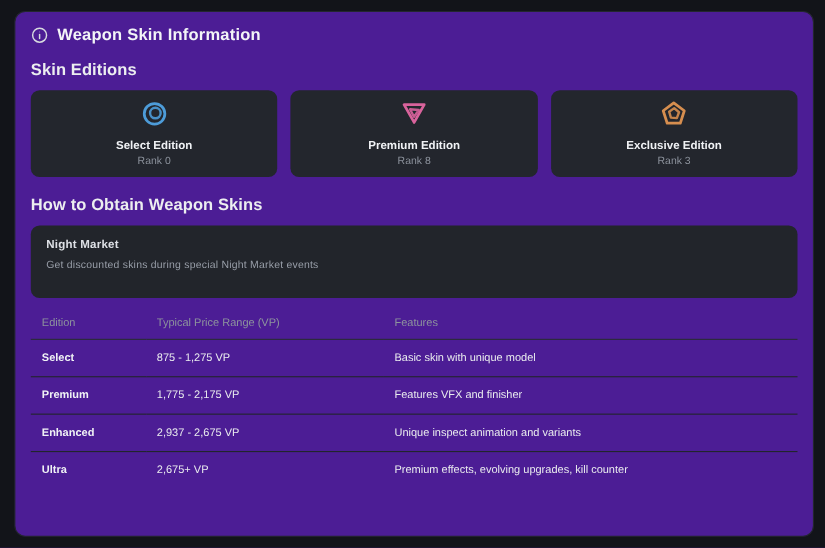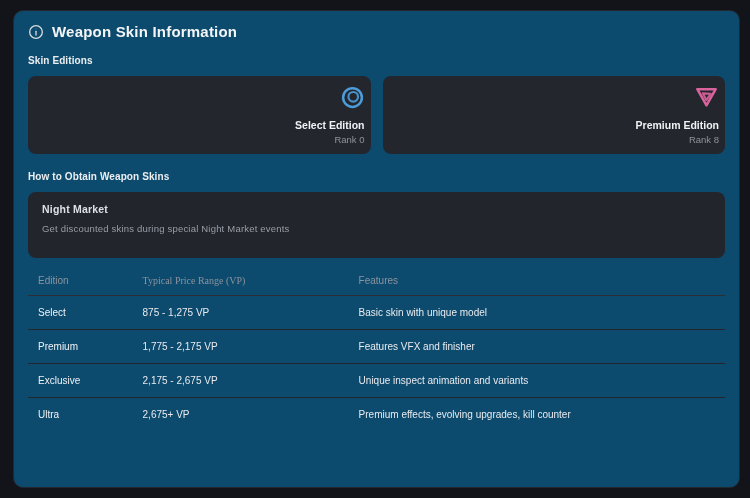--- a/index.html
+++ b/index.html
@@ -8,45 +8,45 @@
     background: #121419;
     font-family: "Liberation Sans", sans-serif;
     color: #e9ebee;
     position: relative;
     overflow: hidden;
   }
   .main-card {
     position: absolute;
     left: 13px; top: 10px;
     width: 727px; height: 478px;
-    background: #0c4a6e;
+    background: #4c1d95;
     border: 1px solid #23262e;
     border-radius: 10px;
     padding: 12px 14px 12px 14px;
   }
   
   .app-header { display: flex; align-items: center; gap: 8px; }
   .app-header .info-ic { width: 16px; height: 16px; color: #d7dadf; flex: 0 0 auto; }
   .app-title { font-size: 15px; font-weight: bold; color: #f3f5f7; letter-spacing: .2px; }
 
   .section-heading {
-    font-size: 10px; font-weight: bold; color: #eceef0; letter-spacing: .1px;
+    font-size: 15px; font-weight: bold; color: #eceef0; letter-spacing: .1px;
   }
   .h-editions { margin-top: 15px; }
   .h-obtain   { margin-top: 17px; }
   .h-pricing  { margin-top: 17px; }
 
   
   .editions-row { display: flex; gap: 12px; margin-top: 10px; }
   .edition-card {
     flex: 1 1 0;
     background: #23262d;
     border-radius: 8px;
     padding: 9px 6px 9px 6px;
-    text-align: right;
+    text-align: center;
     min-height: 69px;
   }
   .edition-card svg { width: 25px; height: 25px; display: inline-block; }
   .edition-name { font-size: 10.5px; font-weight: bold; color: #f0f2f5; margin-top: 5px; }
   .edition-rank { font-size: 9.5px; color: #8d939d; margin-top: 3px; }
 
   
   .obtain-row { display: flex; gap: 12px; margin-top: 10px; }
   .obtain-card {
     flex: 1 1 0;
@@ -65,23 +65,23 @@
     font-size: 10px; color: #8d939d;
     padding: 9px 10px 9px 10px;
     border-bottom: 1px solid #2a2d34;
   }
   .pricing-table td {
     font-size: 10px; color: #e9ebee;
     padding: 11px 10px;
     border-bottom: 1px solid #22252c;
   }
   .pricing-table tr:last-child td { border-bottom: none; }
-  .pricing-table td.col-edition { font-weight: normal; color: #f0f2f5; }
+  .pricing-table td.col-edition { font-weight: bold; color: #f0f2f5; }
   .col-1 { width: 15%; }
-  .col-2 { width: 31%; font-family: Liberation Serif, serif; }
+  .col-2 { width: 31%; }
   .col-3 { width: 54%; }
   svg { display: block; margin: 0 auto; }
   .edition-card svg { margin-bottom: 0; }
 </style>
 </head>
 <body>
 
 <div class="main-card">
 
   <div class="app-header">
@@ -115,20 +115,30 @@
       <span style="color: rgb(217, 99, 156);">
         <svg viewBox="0 0 24 24" fill="none" stroke="currentColor" stroke-linejoin="round">
           <path d="M3.2 4 L20.8 4 L12 19.5 Z" stroke-width="2.4"></path>
           <path d="M8.4 8 L16 8.6 L11.9 14.6 Z" stroke-width="2.1" opacity="0.9"></path>
         </svg>
       </span>
       <div class="edition-name">Premium Edition</div>
       <div class="edition-rank">Rank 8</div>
     </div>
 
+    <div class="edition-card">
+      <span style="color: rgb(214, 142, 79);">
+        <svg viewBox="0 0 24 24" fill="none" stroke="currentColor" stroke-linejoin="round">
+          <path d="M12 2.5 L21.2 9.3 L17.7 20.2 L6.3 20.2 L2.8 9.3 Z" stroke-width="2.4"></path>
+          <path d="M12.4 7 L16.6 10.6 L14.7 15.7 L9.5 15.3 L8 10.1 Z" stroke-width="2.1" opacity="0.9"></path>
+        </svg>
+      </span>
+      <div class="edition-name">Exclusive Edition</div>
+      <div class="edition-rank">Rank 3</div>
+    </div>
 
 
   </div>
 
   <div class="section-heading h-obtain">How to Obtain Weapon Skins</div>
 
   <div class="obtain-row">
     <div class="obtain-card">
       <div class="obtain-title">Night Market</div>
       <div class="obtain-desc">Get discounted skins during special Night Market events</div>
@@ -149,22 +159,22 @@
         <td class="col-edition">Select</td>
         <td>875 - 1,275 VP</td>
         <td>Basic skin with unique model</td>
       </tr>
       <tr>
         <td class="col-edition">Premium</td>
         <td>1,775 - 2,175 VP</td>
         <td>Features VFX and finisher</td>
       </tr>
       <tr>
-        <td class="col-edition">Exclusive</td>
-        <td>2,175 - 2,675 VP</td>
+        <td class="col-edition">Enhanced</td>
+        <td>2,937 - 2,675 VP</td>
         <td>Unique inspect animation and variants</td>
       </tr>
       <tr>
         <td class="col-edition">Ultra</td>
         <td>2,675+ VP</td>
         <td>Premium effects, evolving upgrades, kill counter</td>
       </tr>
     </tbody>
   </table>
 

